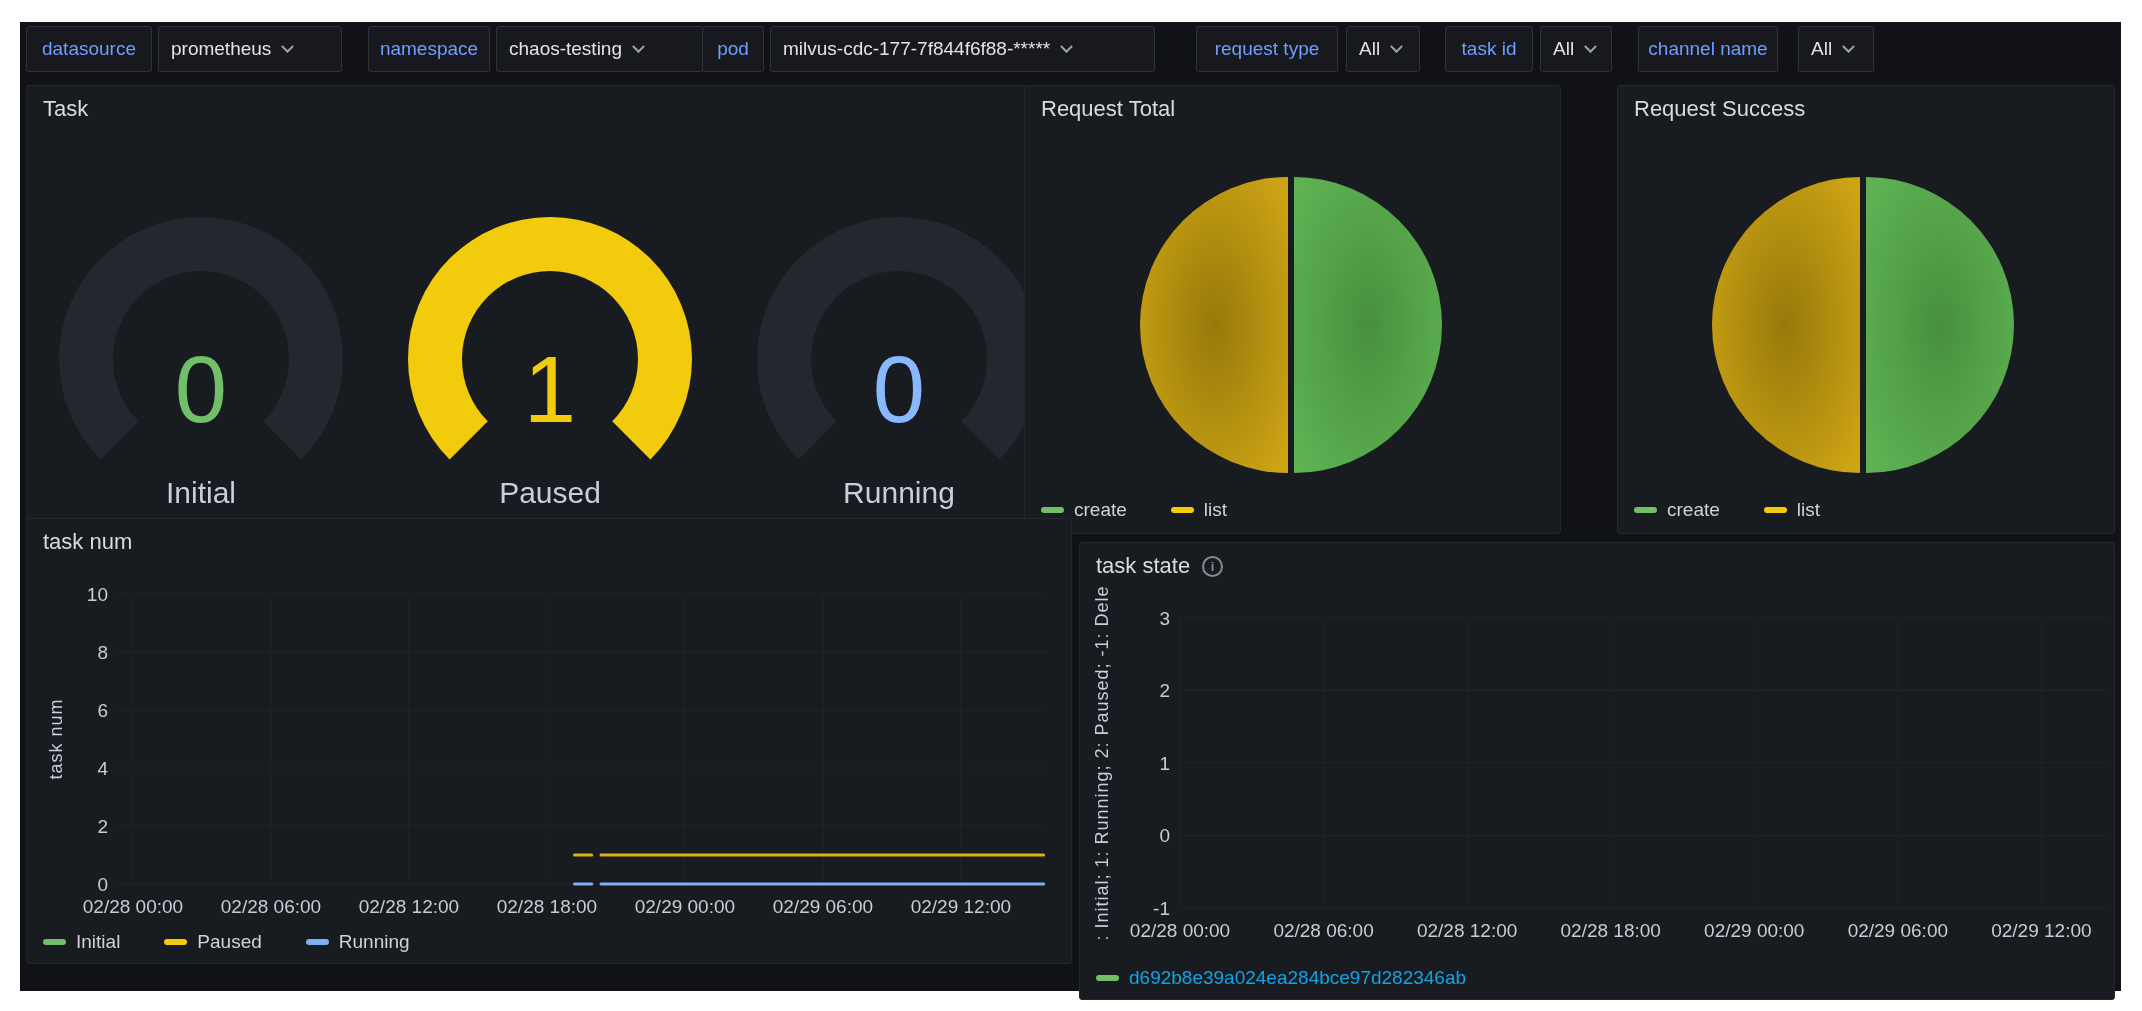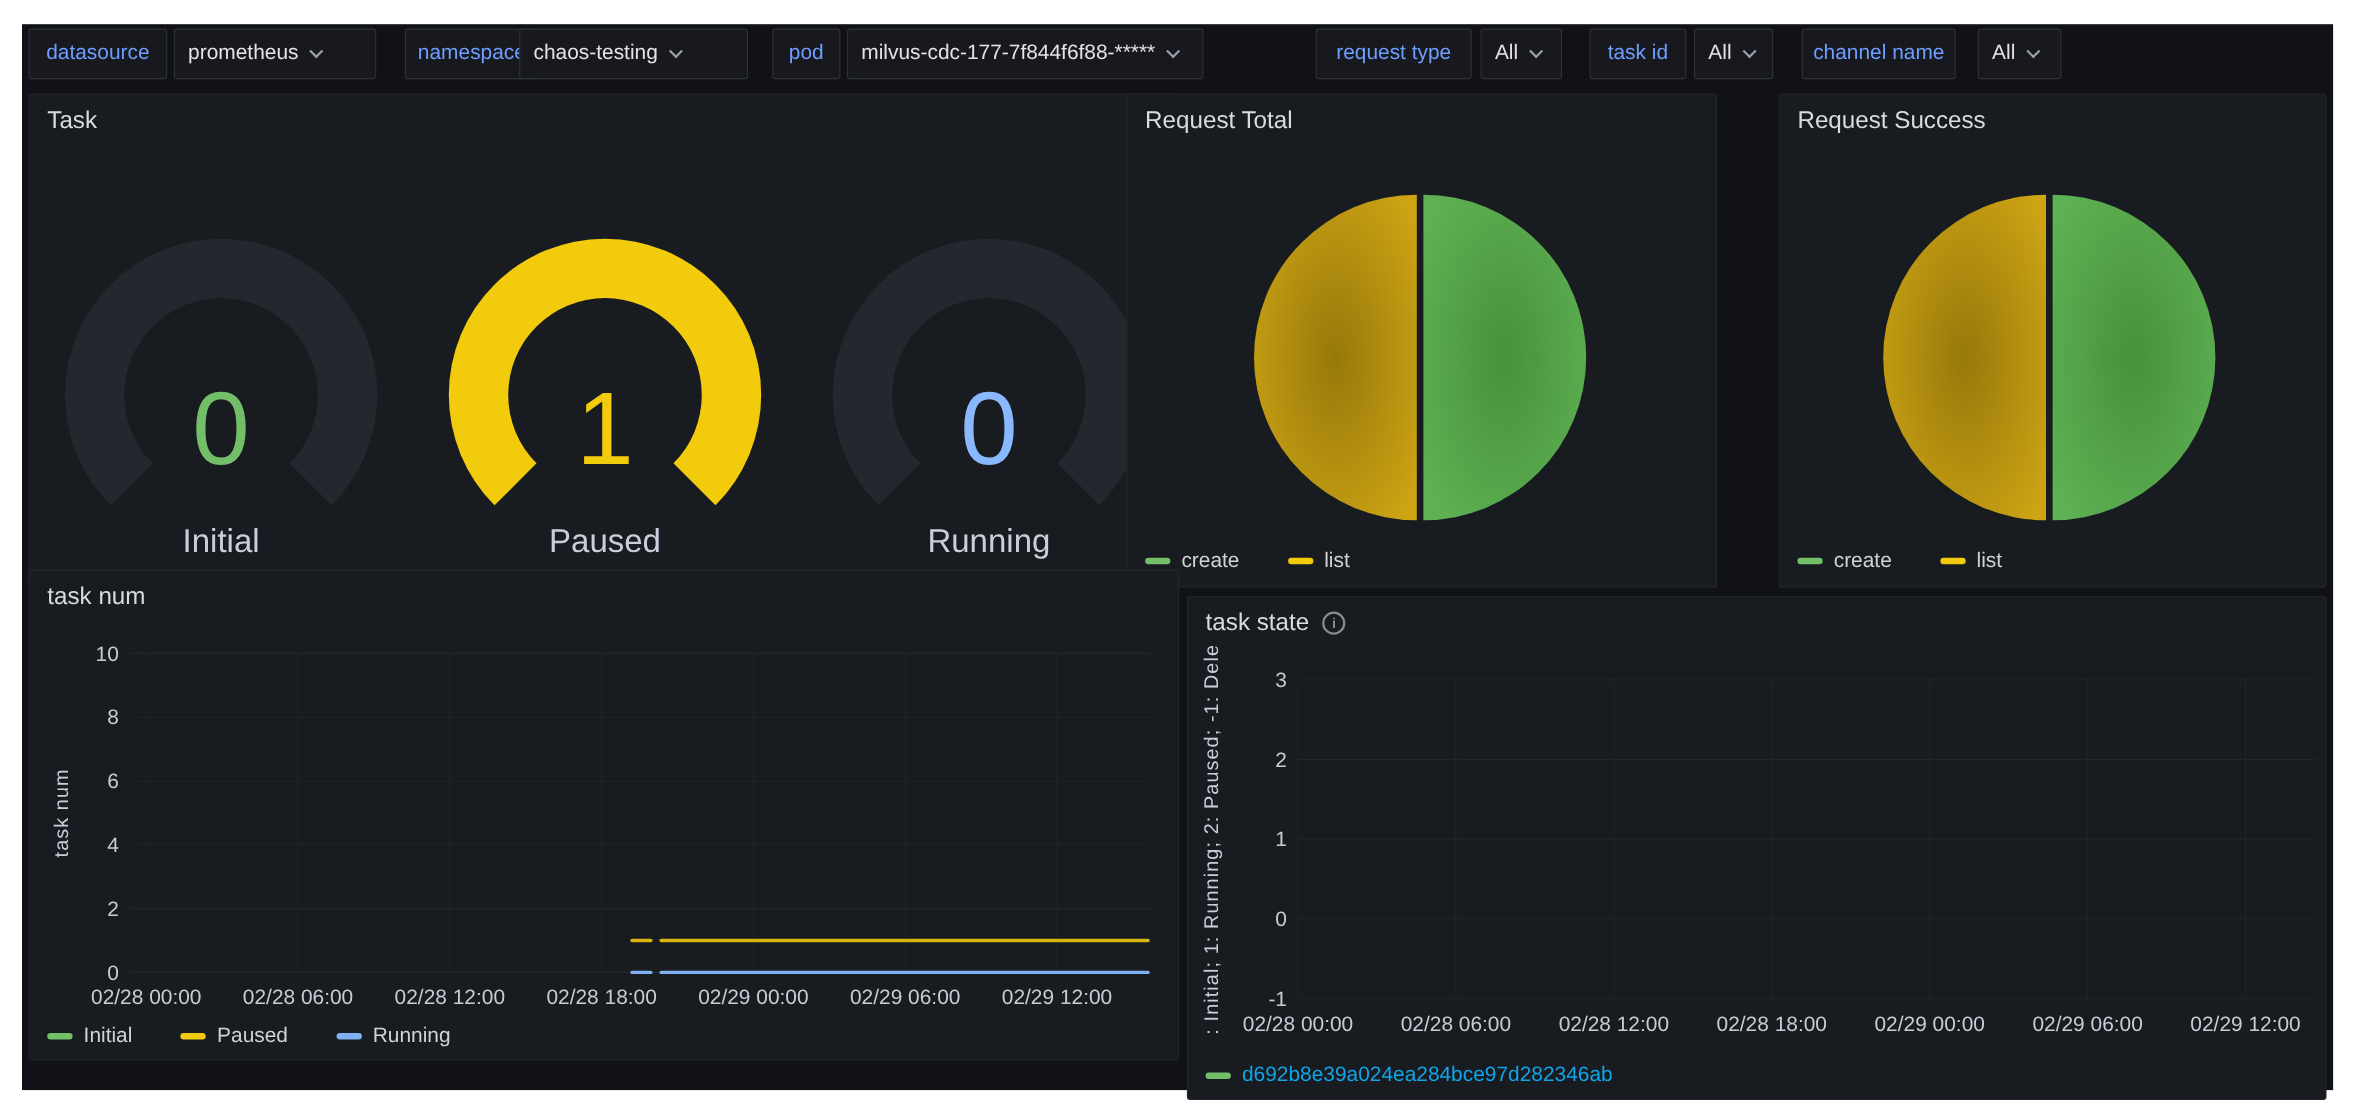--- a/index.html
+++ b/index.html
@@ -45,29 +45,29 @@
         <span class="var-label">datasource</span>
       </div>
     <div class="var-box var-value" style="left:138px;width:184px">
         <span>prometheus</span>
         <span class="chev"></span>
       </div>
 
     <div class="var-box" style="left:348px;width:122px">
         <span class="var-label">namespace</span>
       </div>
-    <div class="var-box var-value" style="left:452px;width:208px">
+    <div class="var-box var-value" style="left:476px;width:208px">
         <span>chaos-testing</span>
         <span class="chev"></span>
       </div>
 
     <div class="var-box" style="left:682px;width:62px">
         <span class="var-label">pod</span>
       </div>
-    <div class="var-box var-value" style="left:750px;width:324px">
+    <div class="var-box var-value" style="left:750px;width:385px">
         <span>milvus-cdc-177-7f844f6f88-*****</span>
         <span class="chev"></span>
       </div>
 
     <div class="var-box" style="left:1176px;width:142px">
         <span class="var-label">request type</span>
       </div>
     <div class="var-box var-value" style="left:1326px;width:74px">
         <span>All</span>
         <span class="chev"></span>

